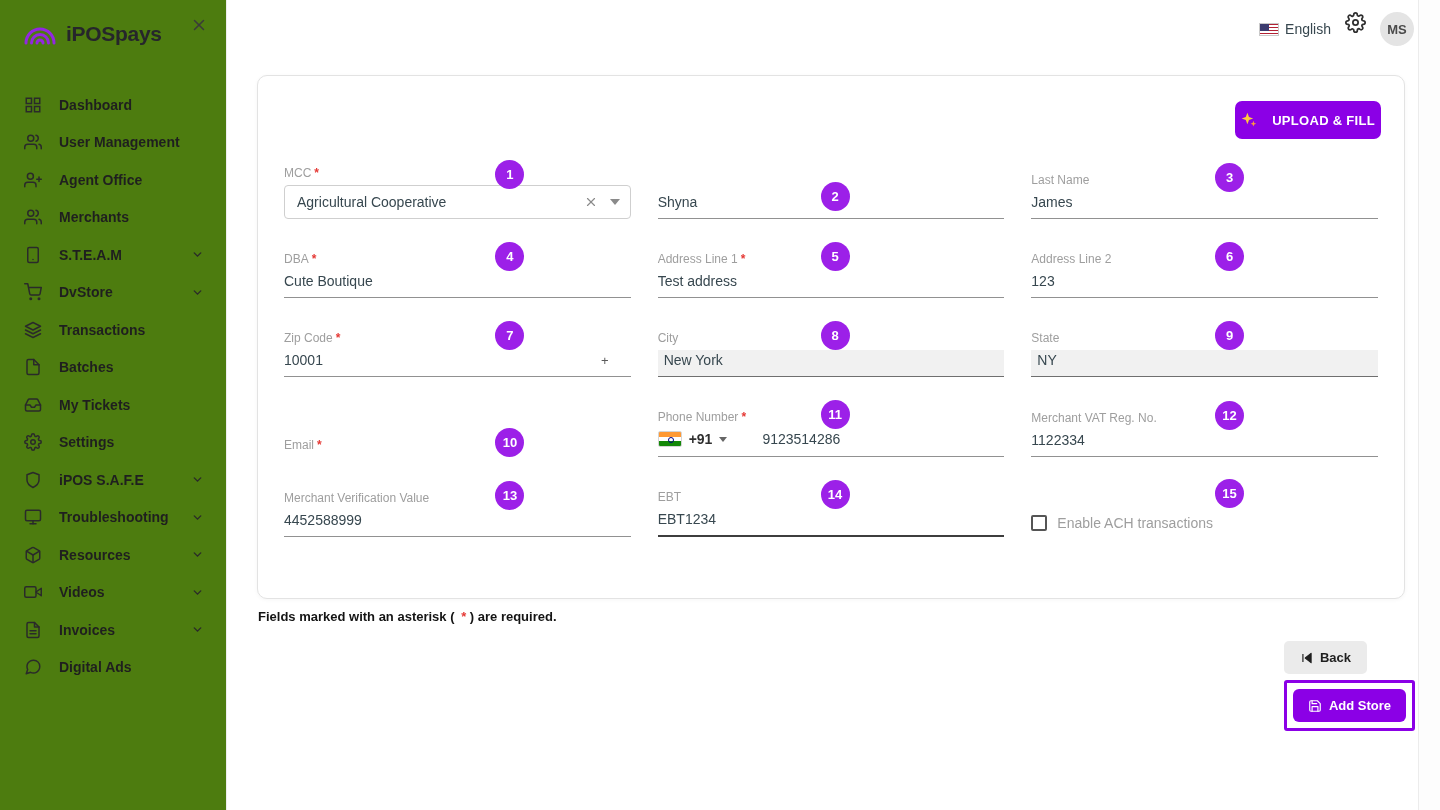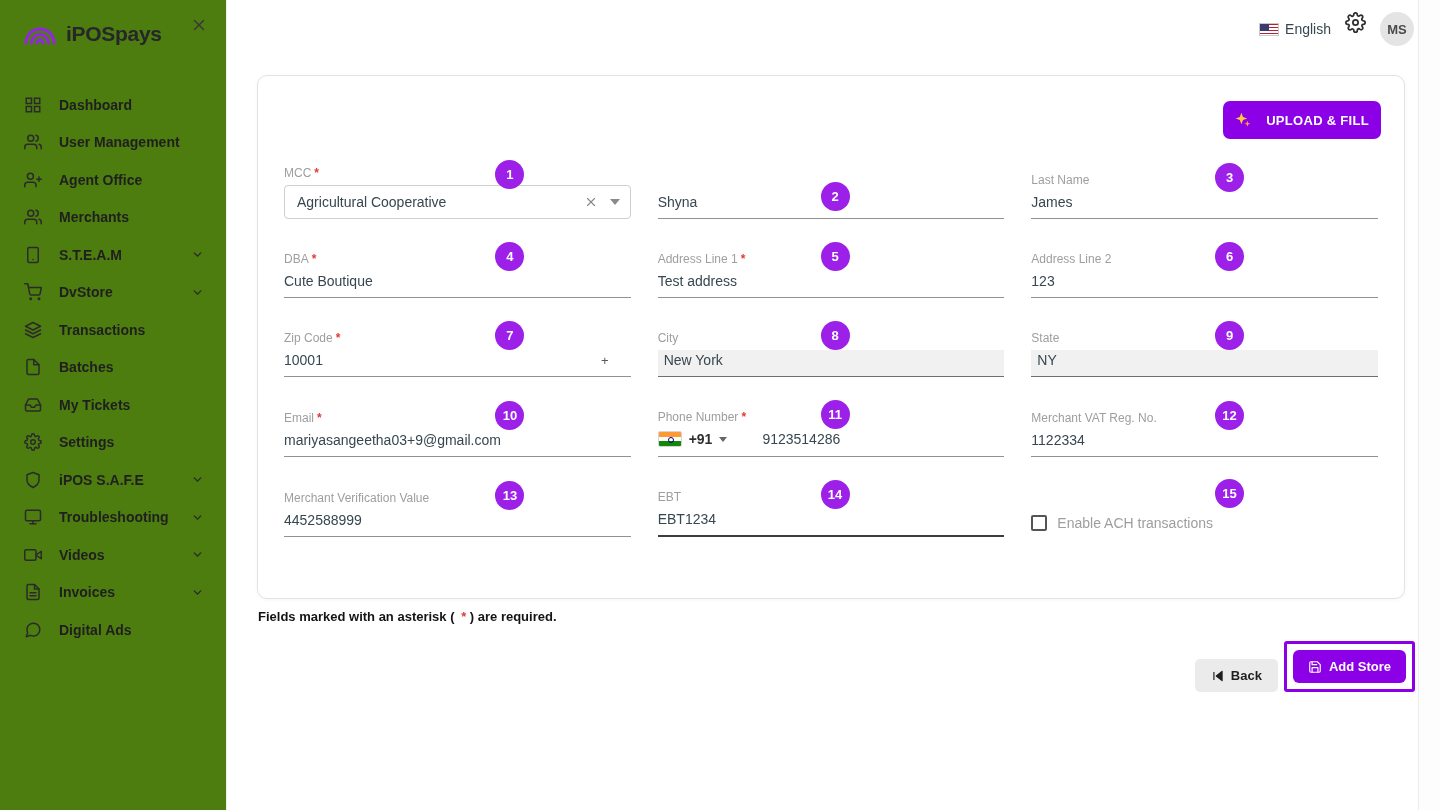--- a/index.html
+++ b/index.html
@@ -34,21 +34,21 @@
   .avatar { width:34px; height:34px; border-radius:50%; background:#e4e4e4;
             display:flex; align-items:center; justify-content:center;
             font-size:13px; font-weight:700; color:#4a4a4a; cursor:pointer; }
 
   
   .card { position:absolute; left:257px; top:75px; width:1148px; height:524px;
           background:#fff; border:1px solid #e3e3e3; border-radius:10px;
           box-shadow:0 1px 4px rgba(0,0,0,0.04); }
   .upload-btn { position:absolute; top:25px; right:23px; display:flex; align-items:center; gap:15px;
                 background:var(--accent,#8B00E6); color:#fff; font-size:13px; font-weight:700;
-                letter-spacing:0.3px; border:none; border-radius:7px; padding:11px 12px; cursor:pointer; }
+                letter-spacing:0.3px; border:none; border-radius:7px; padding:11px 6px; cursor:pointer; }
 
   
   .fgrid { display:grid; grid-template-columns:repeat(3,1fr); column-gap:27px; row-gap:33px;
            align-items:end; padding:0 26px; margin-top:90px; }
   .field { position:relative; }
   .flabel { display:block; font-size:12px; color:#9e9e9e; margin-bottom:5px; }
   .req { color:#e53935; margin-left:3px; font-weight:700; }
   .finput { width:100%; border:none; border-bottom:1px solid #919191; background:transparent;
             font-family:"Liberation Sans",sans-serif; font-size:14px; color:#37474f;
             padding:2px 0 8px 0; outline:none; }
@@ -92,21 +92,21 @@
                font-family:"Liberation Sans",sans-serif; outline:none; background:transparent; }
 
   
   .cb-row { display:flex; align-items:center; gap:10px; padding-bottom:6px; cursor:pointer; }
   .cb-box { width:16px; height:16px; border:2px solid #555; border-radius:2px; background:#fff; flex:0 0 auto; }
   .cb-label { font-size:14px; color:#9e9e9e; }
 
   
   .req-note { position:absolute; left:258px; top:609px; font-size:13px; font-weight:600; color:#141414; }
   .req-note .req { font-weight:700; }
-  .actions { position:absolute; top:641px; right:25px; display:flex; align-items:flex-end; gap:6px; }
+  .actions { position:absolute; top:641px; right:25px; display:flex; align-items:flex-start; gap:6px;flex-direction:column; }
   .back-btn { display:flex; align-items:center; gap:6px; background:#ebebeb; color:#1f1f1f;
               font-size:13px; font-weight:700; border:none; border-radius:5px; padding:9px 16px;
               cursor:pointer; font-family:"Liberation Sans",sans-serif; }
   .highlight-box { border:3px solid var(--accent,#8B00E6); border-radius:3px; padding:6px; }
   .add-store-btn { display:flex; align-items:center; gap:7px; background:var(--accent,#8B00E6);
                    color:#fff; font-size:13px; font-weight:700; border:none; border-radius:6px;
                    padding:9px 15px; cursor:pointer; font-family:"Liberation Sans",sans-serif; }
 
   
   .scrollbar-track { position:absolute; right:0; top:0; width:22px; height:810px;
@@ -229,20 +229,31 @@
           <polyline points="6 9 12 15 18 9"></polyline>
         </svg>
     </div>
     <div class="nav-item">
       <svg width="18" height="18" viewBox="0 0 24 24" fill="none" stroke="currentColor" stroke-width="2" stroke-linecap="round" stroke-linejoin="round">
           <rect x="2" y="3" width="20" height="14" rx="2"></rect>
           <line x1="8" y1="21" x2="16" y2="21"></line>
           <line x1="12" y1="17" x2="12" y2="21"></line>
         </svg>
       <span class="nav-label">Troubleshooting</span>
+      <svg class="chev" width="13" height="13" viewBox="0 0 24 24" fill="none" stroke="currentColor" stroke-width="2.5" stroke-linecap="round">
+          <polyline points="6 9 12 15 18 9"></polyline>
+        </svg>
+    </div>
+    <div class="nav-item">
+      <svg width="18" height="18" viewBox="0 0 24 24" fill="none" stroke="currentColor" stroke-width="2" stroke-linecap="round" stroke-linejoin="round">
+          <path d="M21 16V8a2 2 0 0 0-1-1.73l-7-4a2 2 0 0 0-2 0l-7 4A2 2 0 0 0 3 8v8a2 2 0 0 0 1 1.73l7 4a2 2 0 0 0 2 0l7-4A2 2 0 0 0 21 16z"></path>
+          <polyline points="3.27 6.96 12 12.01 20.73 6.96"></polyline>
+          <line x1="12" y1="22.08" x2="12" y2="12"></line>
+        </svg>
+      <span class="nav-label">Resources</span>
       <svg class="chev" width="13" height="13" viewBox="0 0 24 24" fill="none" stroke="currentColor" stroke-width="2.5" stroke-linecap="round">
           <polyline points="6 9 12 15 18 9"></polyline>
         </svg>
     </div>
     <div class="nav-item">
       <svg width="18" height="18" viewBox="0 0 24 24" fill="none" stroke="currentColor" stroke-width="2" stroke-linecap="round" stroke-linejoin="round">
           <polygon points="23 7 16 12 23 17 23 7"></polygon>
           <rect x="1" y="5" width="15" height="14" rx="2"></rect>
         </svg>
       <span class="nav-label">Videos</span>
@@ -359,21 +370,20 @@
 
     <div class="field">
       <div class="badge">9</div>
       <label class="flabel"><span>State</span></label>
       <input class="finput ro" readonly="" value="NY" style="">
     </div>
 
     <div class="field">
       <div class="badge">10</div>
       <label class="flabel"><span>Email</span><span class="req">*</span></label>
-      <input class="finput" value="mariyasangeetha03+9@gmail.com" style="">
     </div>
 
     <div class="field">
       <div class="badge">11</div>
       <label class="flabel"><span>Phone Number</span><span class="req">*</span></label>
       <div class="phone-row">
         <span class="in-flag"></span>
         <span class="cc-text">+91</span>
         <span class="cc-caret"></span>
         <input class="phone-num" value="9123514286" style="">

